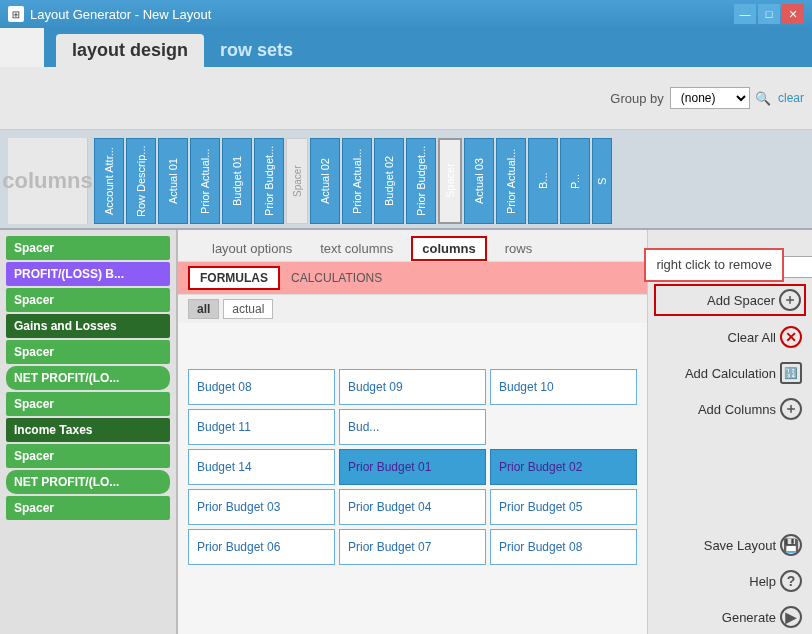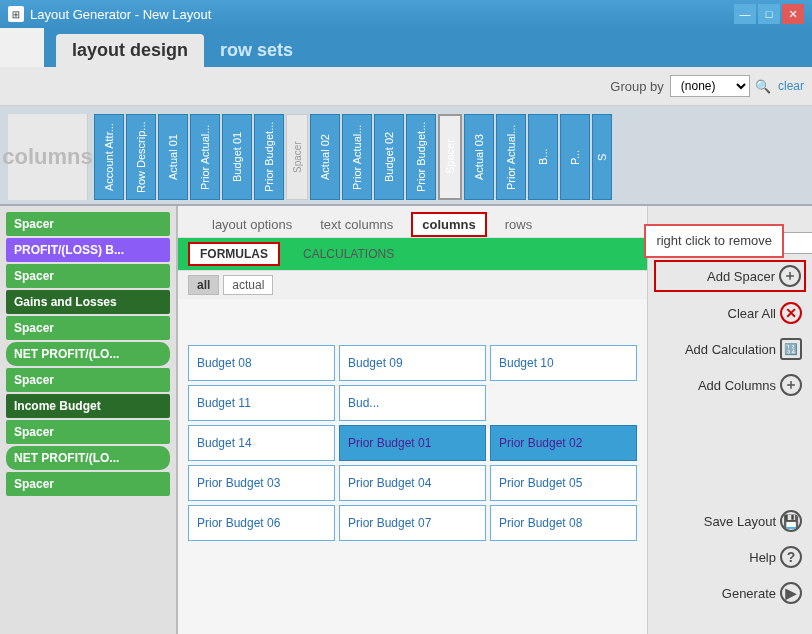--- a/index.html
+++ b/index.html
@@ -41,21 +41,21 @@
     }
     .nav-tab.active { background: #e8e8e8; color: #333; }
     .nav-tab.inactive { color: #cce8ff; }
 
     
     .groupby-bar {
       background: #e8e8e8;
       display: flex;
       align-items: center;
       justify-content: flex-end;
-      padding: 8px 8px;
+      padding: 20px 8px;
       gap: 6px;
       font-size: 13px;
       color: #555;
       border-bottom: 1px solid #ccc;
     }
     .groupby-select {
       border: 1px solid #aaa;
       padding: 2px 6px;
       font-size: 12px;
       background: white;
@@ -192,22 +192,22 @@
       font-weight: bold;
       background: white;
       padding: 3px 9px;
     }
 
     
     .sub-tabs {
       display: flex;
       align-items: center;
       padding: 4px 10px;
-      gap: 12px;
-      background: #22c55e;
+      gap: 0;
+      background: #fca5a5;
       border-bottom: 1px solid #ddd;
     }
     .sub-tab {
       padding: 3px 10px;
       font-size: 12px;
       cursor: pointer;
       color: #555;
       border: 1px solid transparent;
     }
     .sub-tab.active-sub {
@@ -391,21 +391,21 @@
 <div class="main-content">
 
   <div class="left-sidebar">
     <div class="sidebar-item sidebar-spacer">Spacer</div>
     <div class="sidebar-item sidebar-profit">PROFIT/(LOSS) B...</div>
     <div class="sidebar-item sidebar-spacer">Spacer</div>
     <div class="sidebar-item sidebar-dark">Gains and Losses</div>
     <div class="sidebar-item sidebar-spacer">Spacer</div>
     <div class="sidebar-item sidebar-net">NET PROFIT/(LO...</div>
     <div class="sidebar-item sidebar-spacer">Spacer</div>
-    <div class="sidebar-item sidebar-dark">Income Budget</div>
+    <div class="sidebar-item sidebar-dark">Income Taxes</div>
     <div class="sidebar-item sidebar-spacer">Spacer</div>
     <div class="sidebar-item sidebar-net">NET PROFIT/(LO...</div>
     <div class="sidebar-item sidebar-spacer">Spacer</div>
   </div>
 
   <div class="center-area">
 
     <div class="options-tabs">
       <span class="opt-tab">layout options</span>
       <span class="opt-tab">text columns</span>

